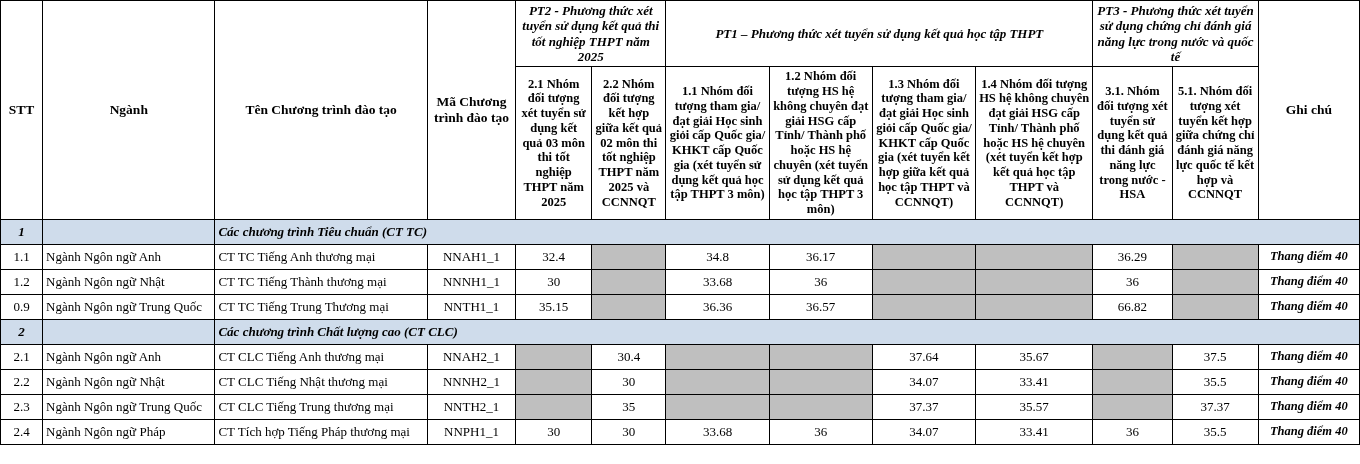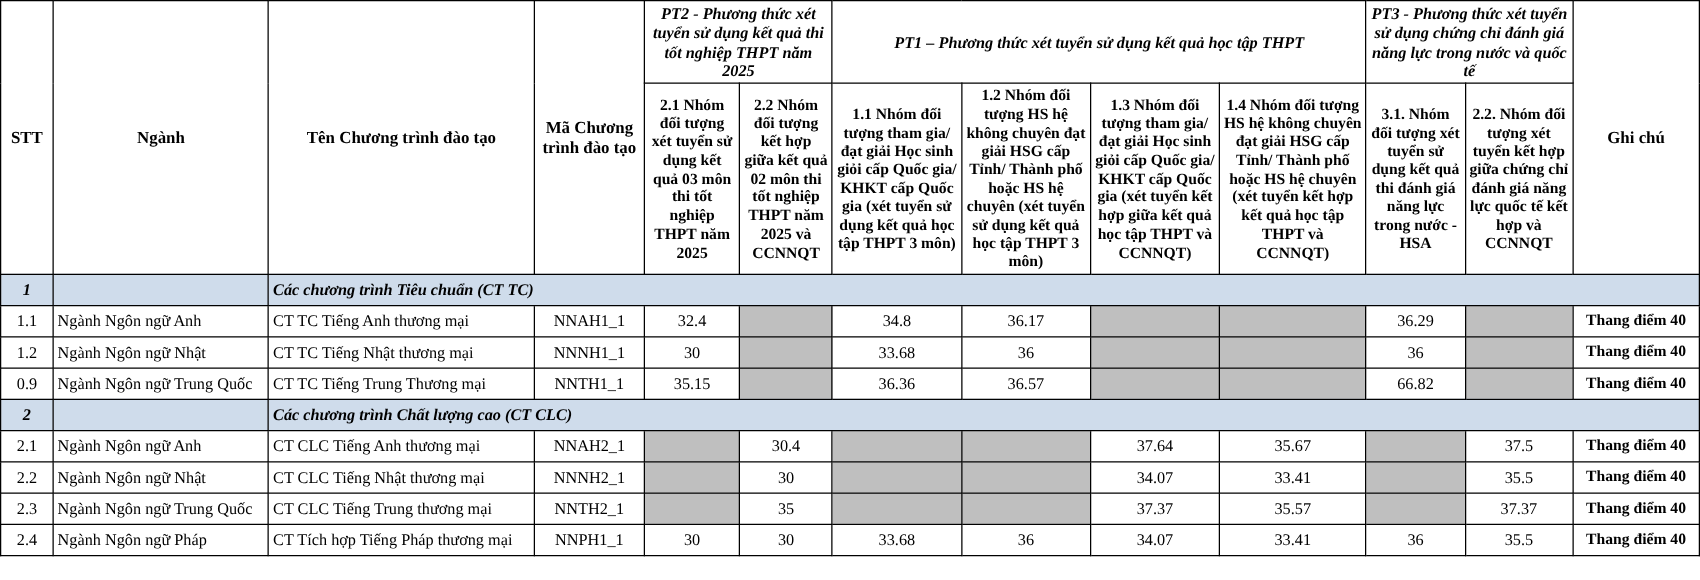--- a/index.html
+++ b/index.html
@@ -66,20 +66,21 @@
   td.prog {
     text-align: left;
     padding-left: 4px;
     margin-top: 47px;
   }
   td.code {
     text-align: center;
   }
   td.note {
     text-align: center;
+    font-style: italic;
     font-weight: bold;
     font-size: 12.5px;
   }
   tr.group td {
     background: #cfdceb;
     font-style: italic;
     font-weight: bold;
   }
   tr.group td.idx {
     font-style: italic;
@@ -134,21 +135,21 @@
       <th class="corner" rowspan="3">Ghi chú</th>
     </tr>
     <tr>
       <th class="sub" rowspan="2">2.1 Nhóm đối tượng xét tuyển sử dụng kết quả 03 môn thi tốt nghiệp THPT năm 2025</th>
       <th class="sub" rowspan="2">2.2 Nhóm đối tượng kết hợp giữa kết quả 02 môn thi tốt nghiệp THPT năm 2025 và CCNNQT</th>
       <th class="sub" rowspan="2">1.1 Nhóm đối tượng tham gia/đạt giải Học sinh giỏi cấp Quốc gia/ KHKT cấp Quốc gia (xét tuyển sử dụng kết quả học tập THPT 3 môn)</th>
       <th class="sub" rowspan="2">1.2 Nhóm đối tượng HS hệ không chuyên đạt giải HSG cấp Tỉnh/ Thành phố hoặc HS hệ chuyên (xét tuyển sử dụng kết quả học tập THPT 3 môn)</th>
       <th class="sub" rowspan="2">1.3 Nhóm đối tượng tham gia/đạt giải Học sinh giỏi cấp Quốc gia/ KHKT cấp Quốc gia (xét tuyển kết hợp giữa kết quả học tập THPT và CCNNQT)</th>
       <th class="sub" rowspan="2">1.4 Nhóm đối tượng HS hệ không chuyên đạt giải HSG cấp Tỉnh/ Thành phố hoặc HS hệ chuyên (xét tuyển kết hợp kết quả học tập THPT và CCNNQT)</th>
       <th class="sub" rowspan="2">3.1. Nhóm đối tượng xét tuyển sử dụng kết quả thi đánh giá năng lực trong nước - HSA</th>
-      <th class="sub" rowspan="2">2.2. Nhóm đối tượng xét tuyển kết hợp giữa chứng chỉ đánh giá năng lực quốc tế kết hợp và CCNNQT</th>
+      <th class="sub" rowspan="2">5.1. Nhóm đối tượng xét tuyển kết hợp giữa chứng chỉ đánh giá năng lực quốc tế kết hợp và CCNNQT</th>
     </tr>
     <tr></tr>
   </thead>
   <tbody id="tbody">
       <tr class="group">
         <td class="idx">1</td>
         <td></td>
         <td class="prog" colspan="11">Các chương trình Tiêu chuẩn (CT TC)</td>
       </tr>
       <tr>
@@ -162,21 +163,21 @@
         <td class="num">36.17</td>
         <td class="num blocked"></td>
         <td class="num blocked"></td>
         <td class="num">36.29</td>
         <td class="num blocked"></td>
         <td class="note">Thang điểm 40</td>
       </tr>
       <tr>
         <td class="idx">1.2</td>
         <td class="name">Ngành Ngôn ngữ Nhật</td>
-        <td class="prog">CT TC Tiếng Nhật thương mại</td>
+        <td class="prog">CT TC Tiếng Thành thương mại</td>
         <td class="code">NNNH1_1</td>
         <td class="num">30</td>
         <td class="num blocked"></td>
         <td class="num">33.68</td>
         <td class="num">36</td>
         <td class="num blocked"></td>
         <td class="num blocked"></td>
         <td class="num">36</td>
         <td class="num blocked"></td>
         <td class="note">Thang điểm 40</td>

